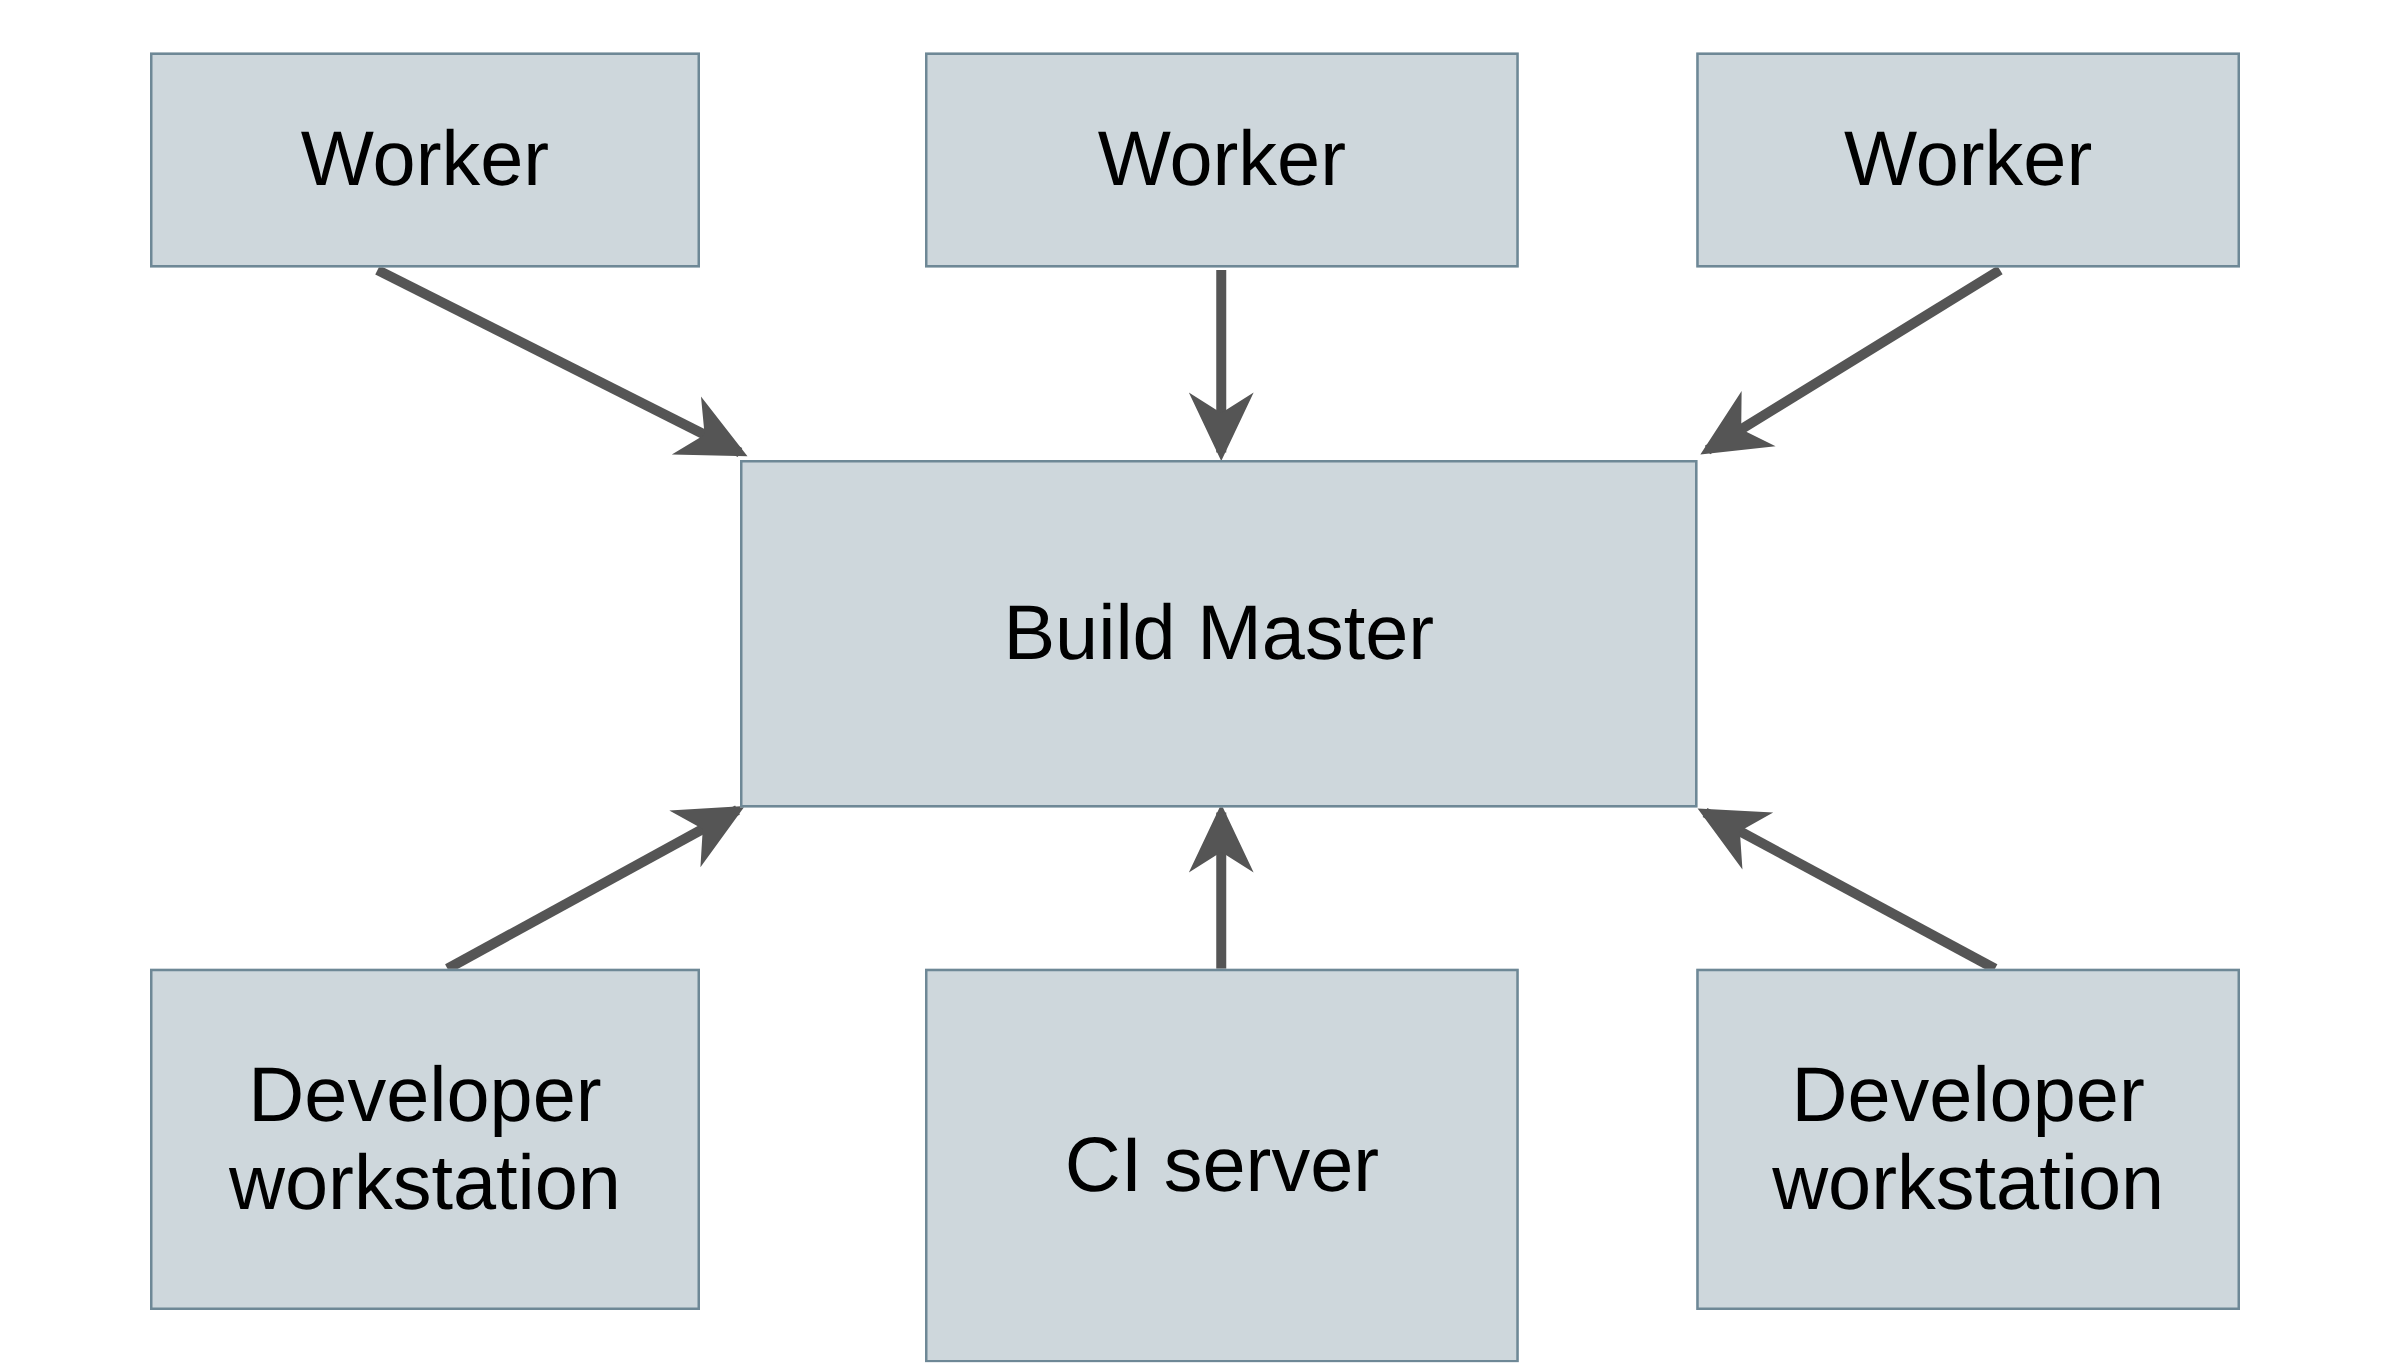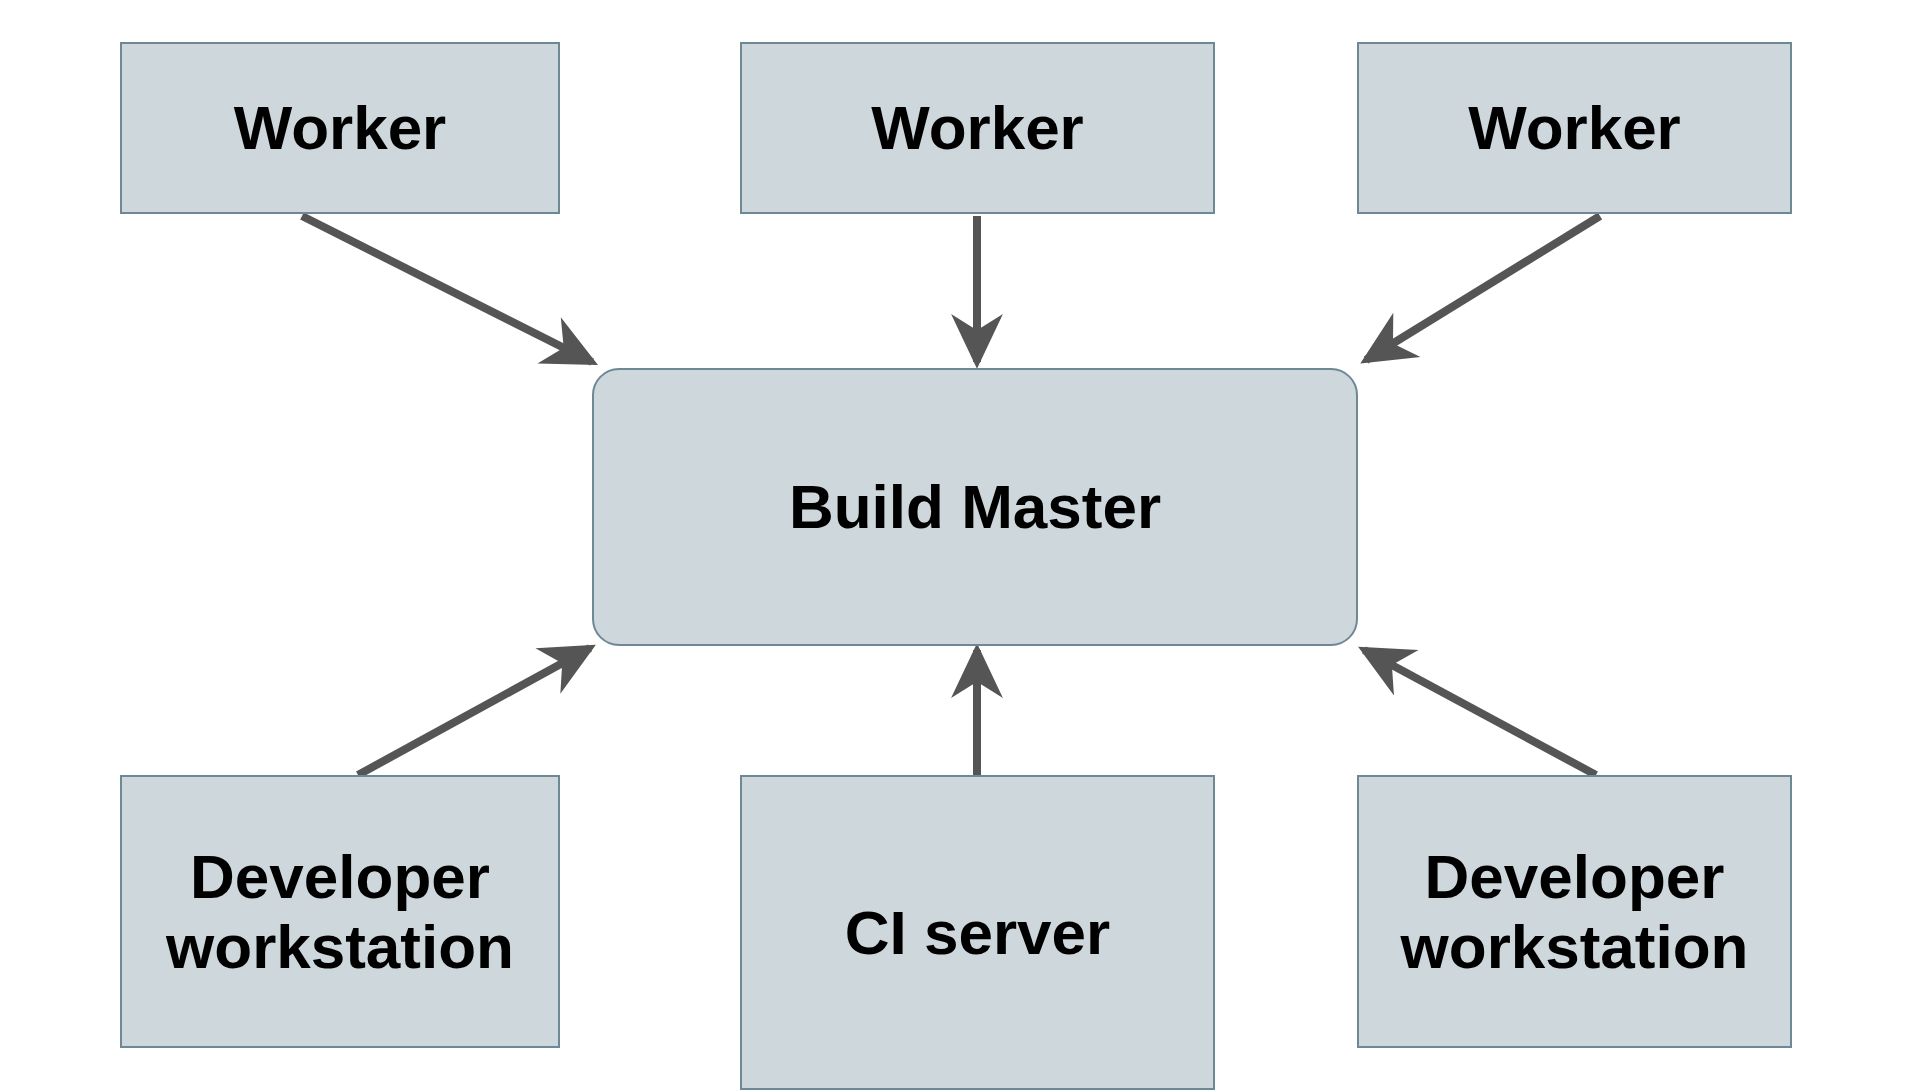--- a/index.html
+++ b/index.html
@@ -31,33 +31,32 @@
     box-sizing: border-box;
     background: #ced7dc;
     border: 2px solid #6e8896;
     display: flex;
     align-items: center;
     justify-content: center;
     text-align: center;
     color: #000000;
     line-height: 1.12;
     z-index: 2;
-    font-weight: bold;
   }
   .node-label {
     display: block;
     white-space: pre-line;
     padding: 0 8px;
   }
   
   #node-worker-1 { left: 120px;  top: 42px;  width: 440px; height: 172px; font-size: 62px; }
   #node-worker-2 { left: 740px;  top: 42px;  width: 475px; height: 172px; font-size: 62px; }
   #node-worker-3 { left: 1357px; top: 42px;  width: 435px; height: 172px; font-size: 62px; }
   
-  #node-build-master { left: 592px; top: 368px; width: 766px; height: 278px; font-size: 62px; border-radius: 27px; }
+  #node-build-master { left: 592px; top: 368px; width: 766px; height: 278px; font-size: 62px; }
   
   #node-dev-workstation-1 { left: 120px;  top: 775px; width: 440px; height: 273px; font-size: 62px; }
   #node-ci-server        { left: 740px;  top: 775px; width: 475px; height: 315px; font-size: 62px; }
   #node-dev-workstation-2 { left: 1357px; top: 775px; width: 435px; height: 273px; font-size: 62px; }
 </style>
 </head>
 <body>
 
 <div id="canvas">
 

